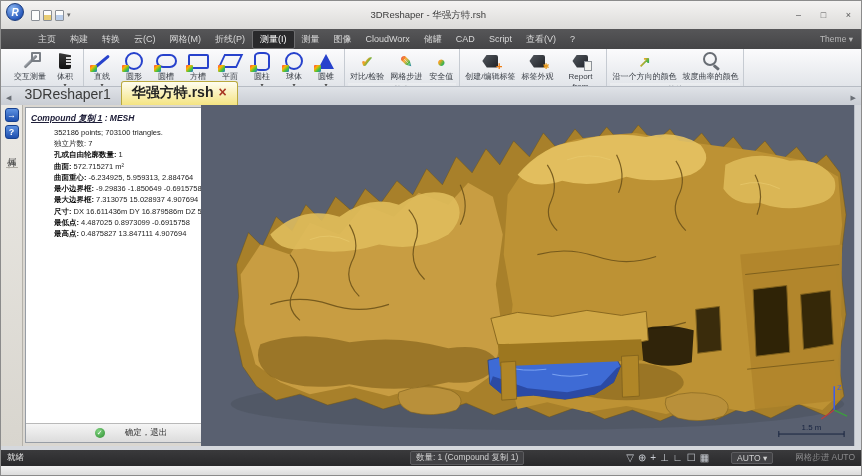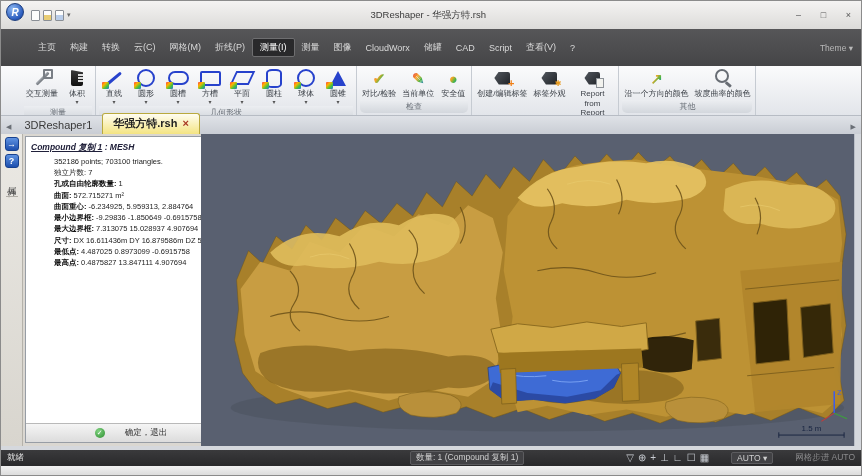--- a/index.html
+++ b/index.html
@@ -16,26 +16,26 @@
   .qat{display:flex;align-items:center;gap:3px;}
   .qat-btn{display:inline-block;width:9px;height:11px;border:1px solid #8a8f96;background:#fdfdfd;border-radius:1px;}
   .i-open-doc{background:linear-gradient(#fdfdfd 40%,#e9cd74 40%);}
   .i-save-doc{background:linear-gradient(#fdfdfd 40%,#b9cdea 40%);}
   .qat-caret{font-size:7px;color:#666;}
   .qat-caret::after{content:"▾";}
   .title{flex:1;text-align:center;font-size:9.5px;color:#3c3c3c;white-space:nowrap;overflow:hidden;}
   .win-controls{display:flex;align-items:center;}
   .win-btn{width:25px;text-align:center;font-size:9px;color:#555;}
   
-  .menubar{height:37px;background:linear-gradient(#565658,#454547);display:flex;align-items:center;padding-left:30px;flex:0 0 auto;}
+  .menubar{height:20px;background:linear-gradient(#565658,#454547);display:flex;align-items:center;padding-left:30px;flex:0 0 auto;}
   .menu-tab{font-size:9px;color:#d9d9d9;padding:3px 7px;white-space:nowrap;}
   .menu-tab.active{background:#29292b;border:1px solid #6e6e70;border-radius:2px;color:#fff;padding:2px 7px;}
   .theme-btn{margin-left:auto;margin-right:8px;font-size:8.5px;color:#b9b9b9;}
   
-  .ribbon{height:50px;background:linear-gradient(#fbfbfc,#e2e5ea);display:flex;align-items:stretch;border-bottom:1px solid #b7bcc4;flex:0 0 auto;padding-left:20px;overflow:hidden;}
+  .ribbon{height:38px;background:linear-gradient(#fbfbfc,#e2e5ea);display:flex;align-items:stretch;border-bottom:1px solid #b7bcc4;flex:0 0 auto;padding-left:8px;overflow:hidden;}
   .rgroup{display:flex;flex-direction:column;border-right:1px solid #c6cbd2;padding:0 2px;}
   .rbuttons{flex:1;display:flex;align-items:flex-start;padding-top:1px;}
   .rbtn{display:flex;flex-direction:column;align-items:center;min-width:30px;padding:0 3px;font-size:8px;color:#3a3f46;}
   .rlabel{white-space:nowrap;line-height:1.2;}
   .rbtn.wrap .rlabel{white-space:normal;max-width:42px;text-align:center;}
   .caret{display:none;font-size:6px;color:#555;line-height:1;}
   .rbtn.drop .caret{display:block;}
   .rbtn.drop .caret::after{content:"▾";}
   .rgroup-label{font-size:8px;color:#6a7078;text-align:center;padding:1px 8px;background:linear-gradient(#eceef1,#d3d7dd);border-radius:0 0 5px 5px;margin:1px 1px 2px;}
   .ricon{position:relative;width:26px;height:22px;display:flex;align-items:center;justify-content:center;}
@@ -69,21 +69,21 @@
   .i-tag-new::before,.i-tag-style::before,.i-tag-report::before{content:"";width:16px;height:13px;
     background:linear-gradient(135deg,#53585f,#1f2227);clip-path:polygon(0 50%,28% 0,100% 0,100% 100%,28% 100%);border-radius:2px;}
   .i-tag-new::after{content:"+";position:absolute;right:1px;bottom:0;color:#f07f16;font-size:11px;font-weight:bold;line-height:1;}
   .i-tag-style::after{content:"✱";position:absolute;right:1px;bottom:1px;color:#e79a1e;font-size:8px;line-height:1;}
   .i-tag-report::after{content:"";position:absolute;right:1px;bottom:1px;width:6px;height:8px;background:#f2f2ee;border:1px solid #8d9298;}
   .i-magnifier::before{content:"";width:10px;height:10px;border:2.5px solid #686d74;border-radius:50%;margin-bottom:4px;}
   .i-magnifier::after{content:"";position:absolute;width:7px;height:2.5px;background:#686d74;transform:rotate(40deg);right:3px;bottom:4px;border-radius:1px;}
   
   .tabstrip{height:18px;background:linear-gradient(#dfe2e7,#c9cdd4);display:flex;align-items:flex-end;padding:0 2px;flex:0 0 auto;}
   .tab-scroll{font-size:7px;color:#6a6f76;padding:0 3px 3px;}
-  .doctab{font-size:11px;color:#3a3a3a;padding:2px 10px 3px;white-space:nowrap;margin-top:36px;}
+  .doctab{font-size:14px;color:#3a3a3a;padding:2px 10px 3px;white-space:nowrap;margin-top:36px;}
   .doctab.active{background:linear-gradient(#fffdf0,#f4e482);border:1px solid #b9a93e;border-bottom:none;border-radius:3px 3px 0 0;font-weight:bold;color:#222;}
   .doctab .close{display:none;color:#a83622;margin-left:5px;font-weight:bold;}
   .doctab.active .close{display:inline;}
   .tab-spacer{flex:1;}
   
   .main{flex:1;display:flex;min-height:0;}
   .side-strip{width:22px;background:linear-gradient(#ebe9e4,#d8d5ce);border-right:1px solid #b5b2aa;display:flex;flex-direction:column;align-items:center;padding-top:3px;gap:3px;flex:0 0 auto;}
   .side-btn{width:14px;height:14px;border-radius:3px;border:1px solid #17418f;background:linear-gradient(#5f93e2,#1d4fae);
     color:#fff;font-size:9px;font-weight:bold;display:flex;align-items:center;justify-content:center;}
   .v-label{writing-mode:vertical-rl;font-size:9px;color:#4a4a4a;margin-top:8px;letter-spacing:2px;}
@@ -260,21 +260,21 @@
         <div class="rbuttons">
 
             <div class="rbtn">
               <span class="ricon i-compare"></span>
               <span class="rlabel">对比/检验</span>
 
             </div>
 
             <div class="rbtn">
               <span class="ricon i-edit-color"></span>
-              <span class="rlabel">当前单位</span>
+              <span class="rlabel">网格步进</span>
 
             </div>
 
             <div class="rbtn">
               <span class="ricon i-value"></span>
               <span class="rlabel">安全值</span>
 
             </div>
 
         </div>

